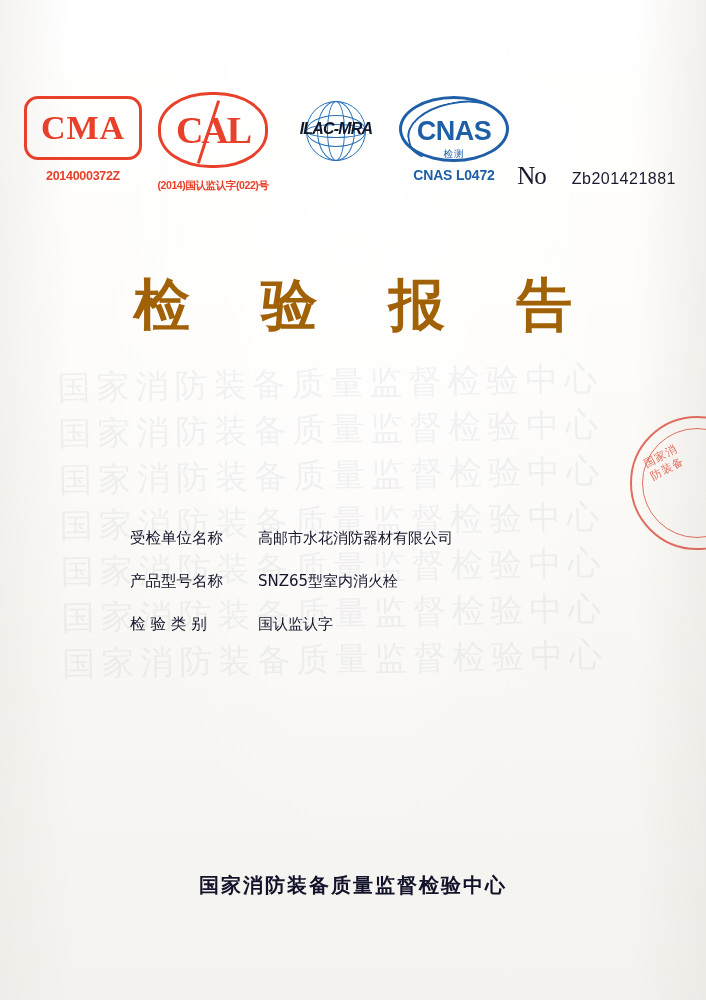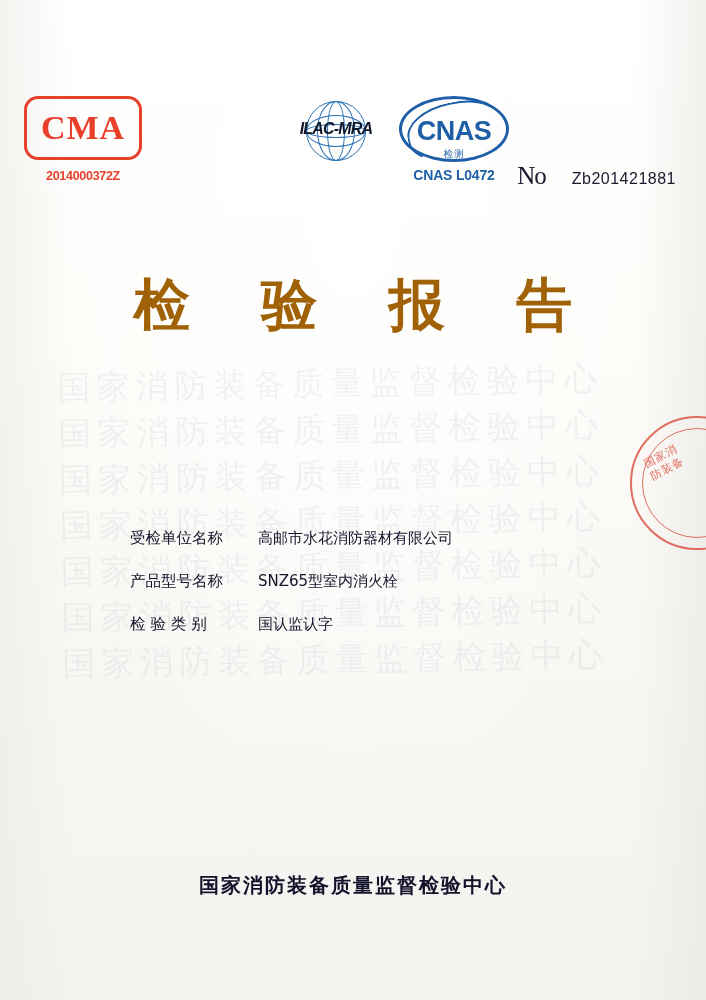--- a/index.html
+++ b/index.html
@@ -356,20 +356,27 @@
 
   <div class="marks">
 
     <div class="mark mark-cma">
       <div class="cma-ring">
         <div class="cma-text">CMA</div>
       </div>
       <div class="cma-code">2014000372Z</div>
     </div>
 
+    <div class="mark mark-cal">
+      <div class="cal-ring">
+        <div class="cal-text">CAL</div>
+        <div class="cal-slash"></div>
+      </div>
+      <div class="cal-code">(2014)国认监认字(022)号</div>
+    </div>
 
     <div class="mark mark-ilac">
       <div class="ilac-globe">
         <span class="ring r1"></span>
         <span class="ring r2"></span>
         <span class="ring r3"></span>
         <span class="ring h1"></span>
         <span class="ring h2"></span>
         <div class="ilac-label">ILAC-MRA</div>
       </div>

